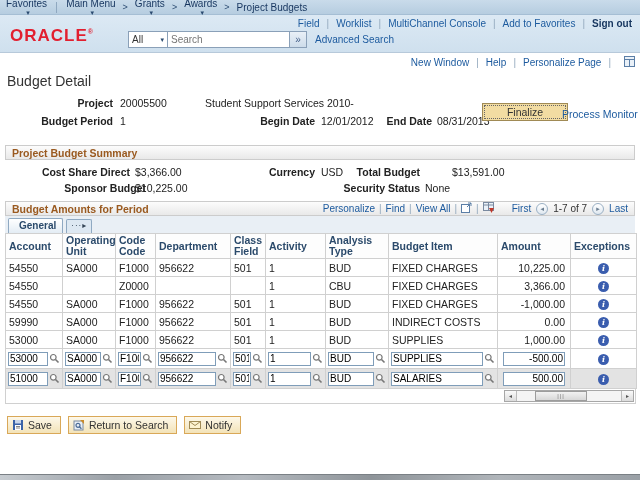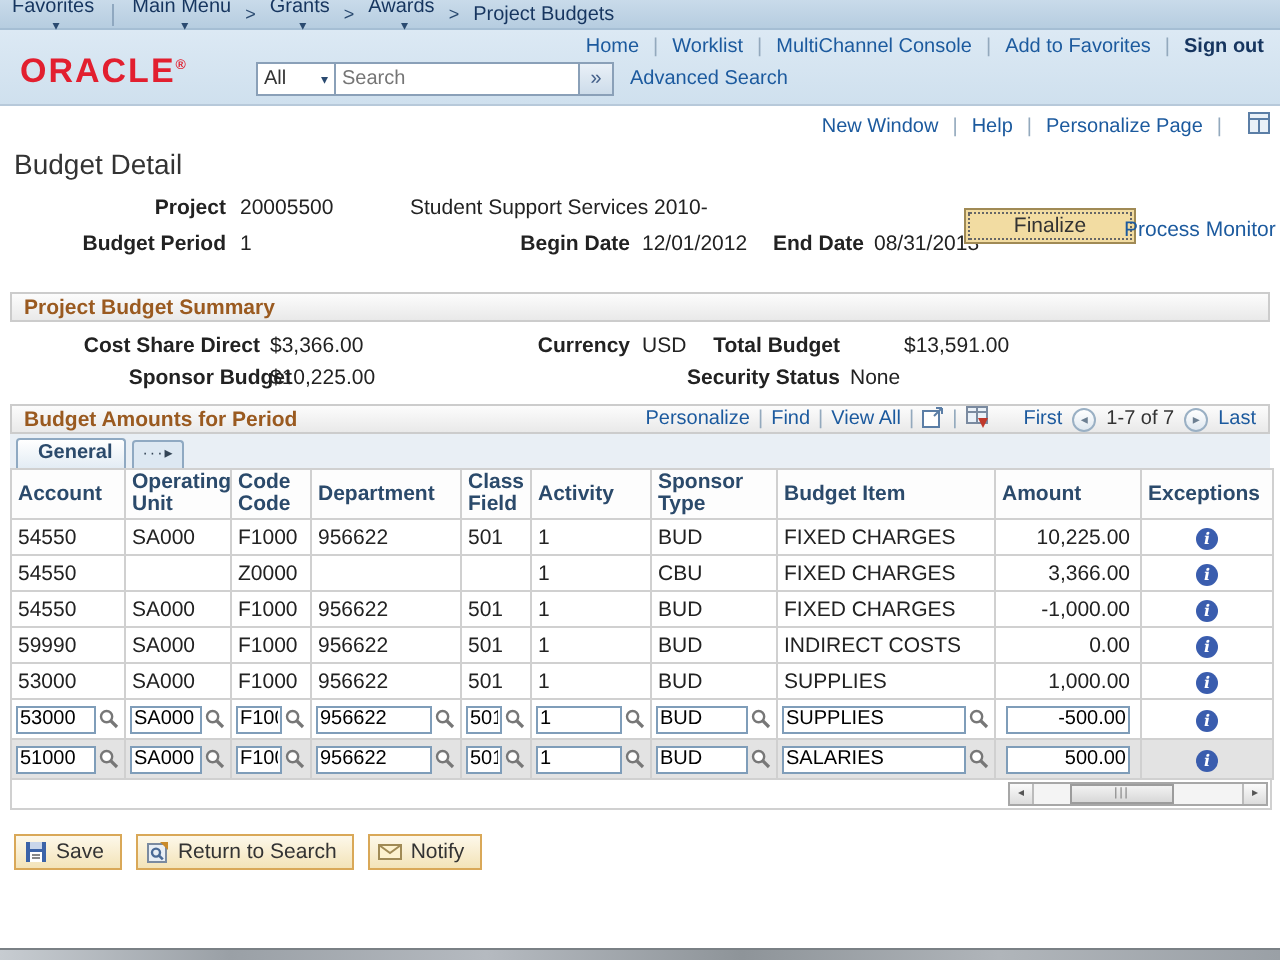--- a/index.html
+++ b/index.html
@@ -144,21 +144,21 @@
     </span>
     <span class="bc-sep"></span>
     <span class="bc-item">
       <span>Project Budgets</span>
     </span>
   </div>
 
   <div class="banner">
     <div class="logo"><span>ORACLE</span><sup>®</sup></div>
     <div class="nav-links">
-      <a href="#">Home</a>
+      <a href="#">Field</a>
         <span class="nl-sep"></span>
       <a href="#">Worklist</a>
         <span class="nl-sep"></span>
       <a href="#">MultiChannel Console</a>
         <span class="nl-sep"></span>
       <a href="#">Add to Favorites</a>
         <span class="nl-sep"></span>
       <a href="#" class="signout">Sign out</a>
     </div>
     <div class="search-row">
@@ -273,21 +273,21 @@
           <col style="width:66px">
       </colgroup>
       <thead>
         <tr>
           <th>Account</th>
           <th>Operating Unit</th>
           <th>Code Code</th>
           <th>Department</th>
           <th>Class Field</th>
           <th>Activity</th>
-          <th>Sponsor Type</th>
+          <th>Analysis Type</th>
           <th>Budget Item</th>
           <th class="amt">Amount</th>
           <th>Exceptions</th>
         </tr>
       </thead>
       <tbody>
         <tr>
           <td>54550</td>
           <td>SA000</td>
           <td>F1000</td>

